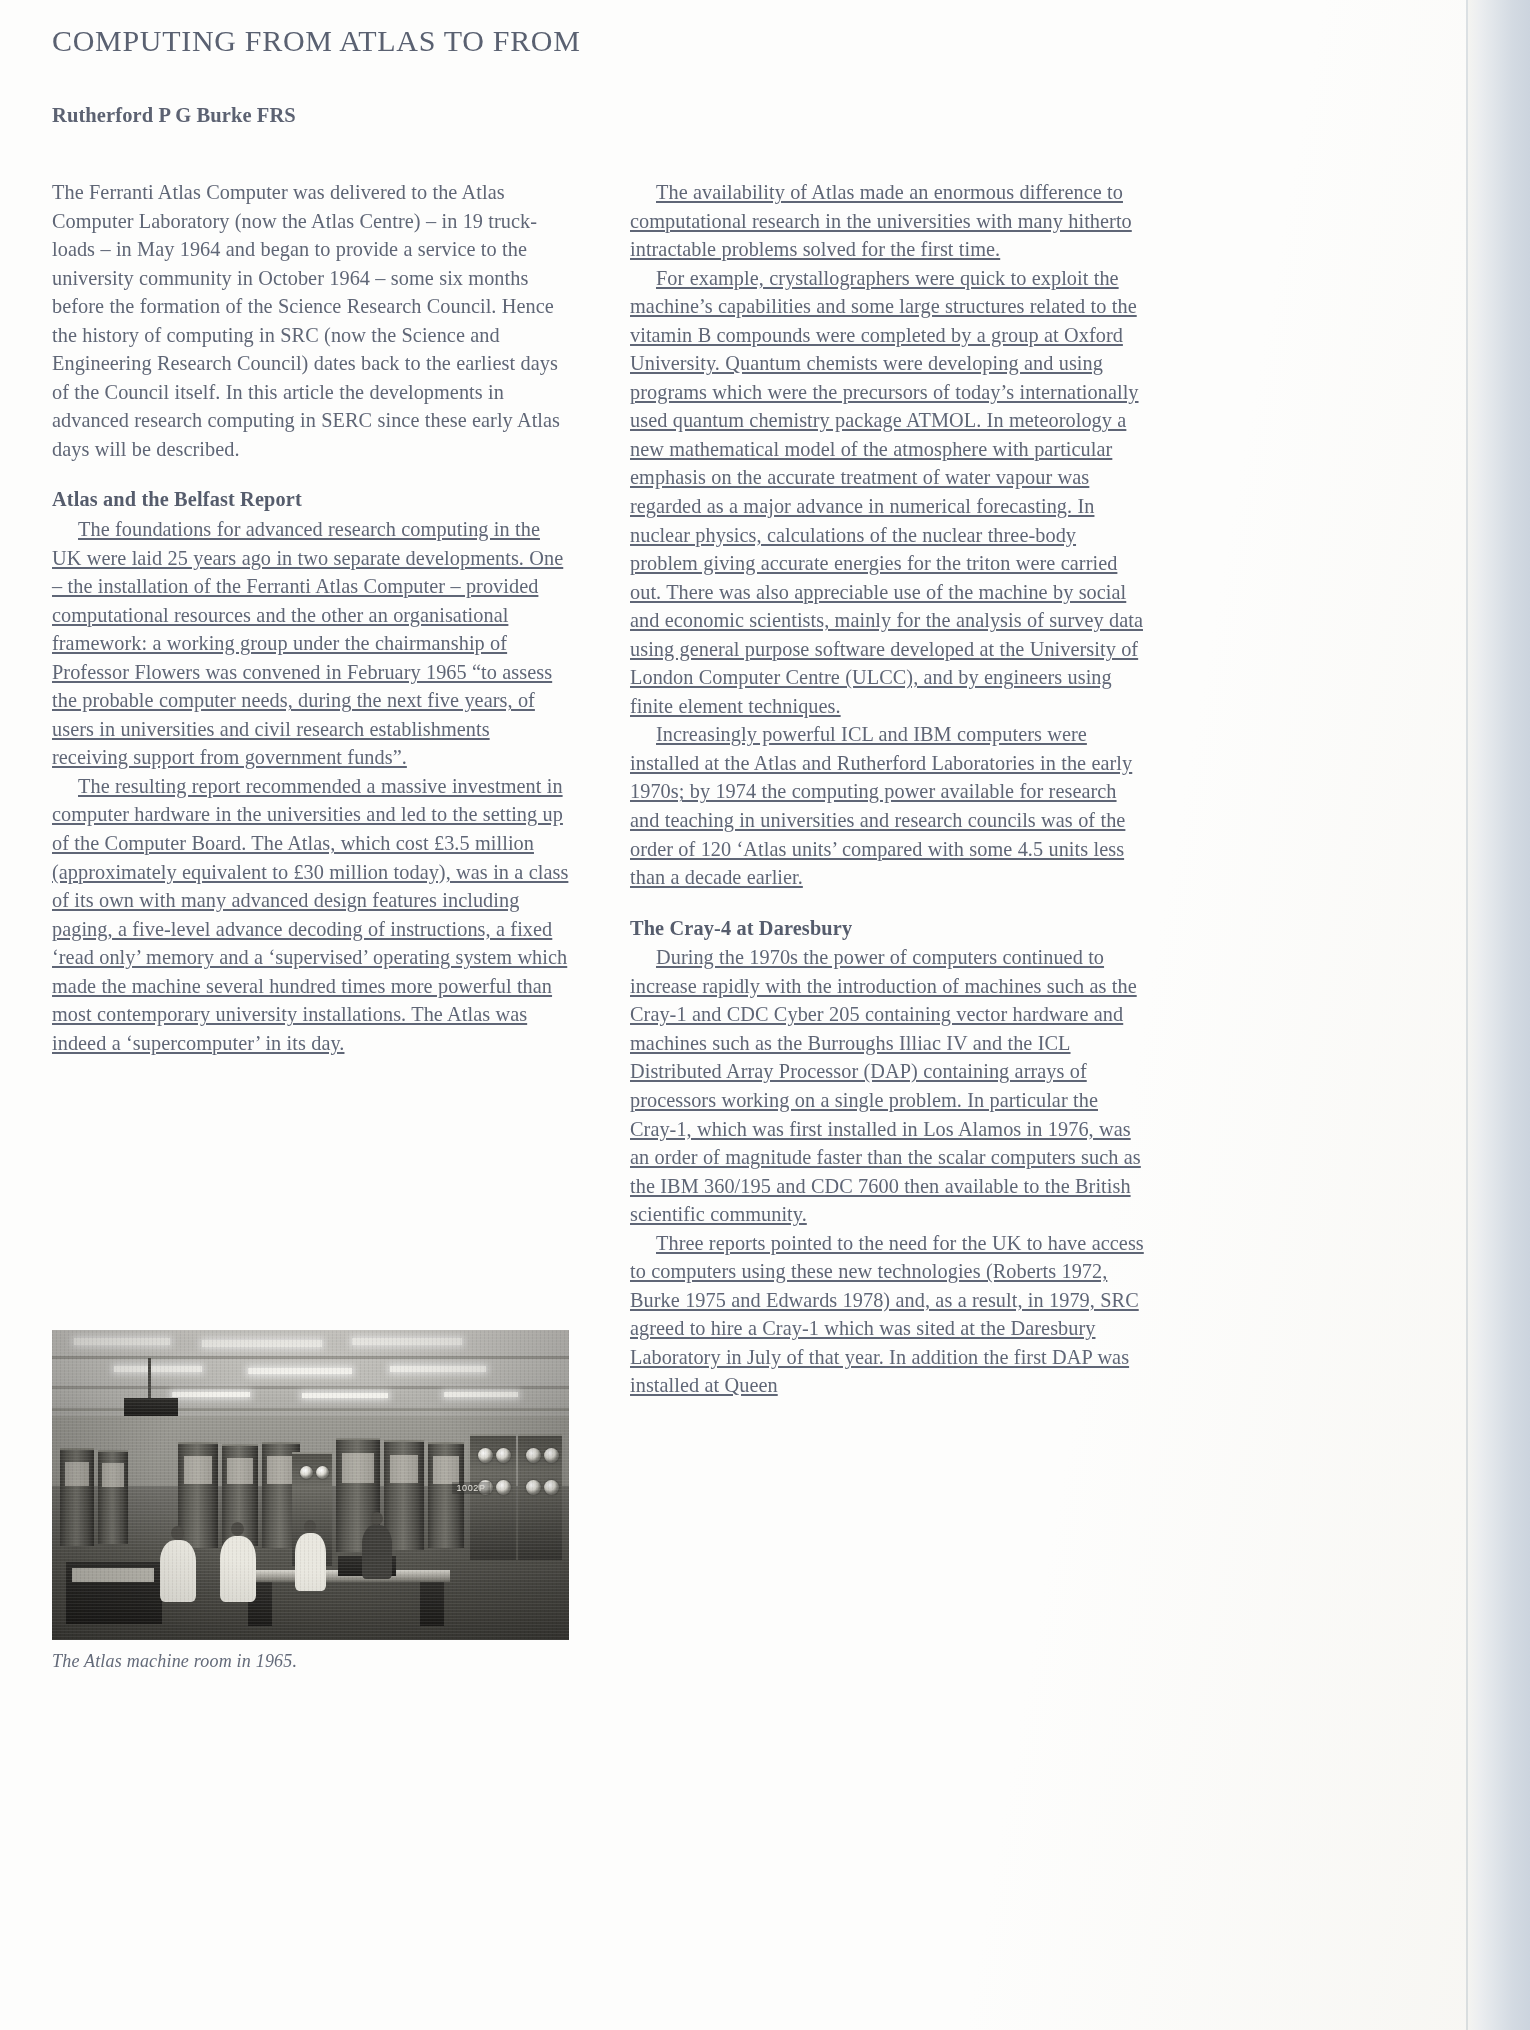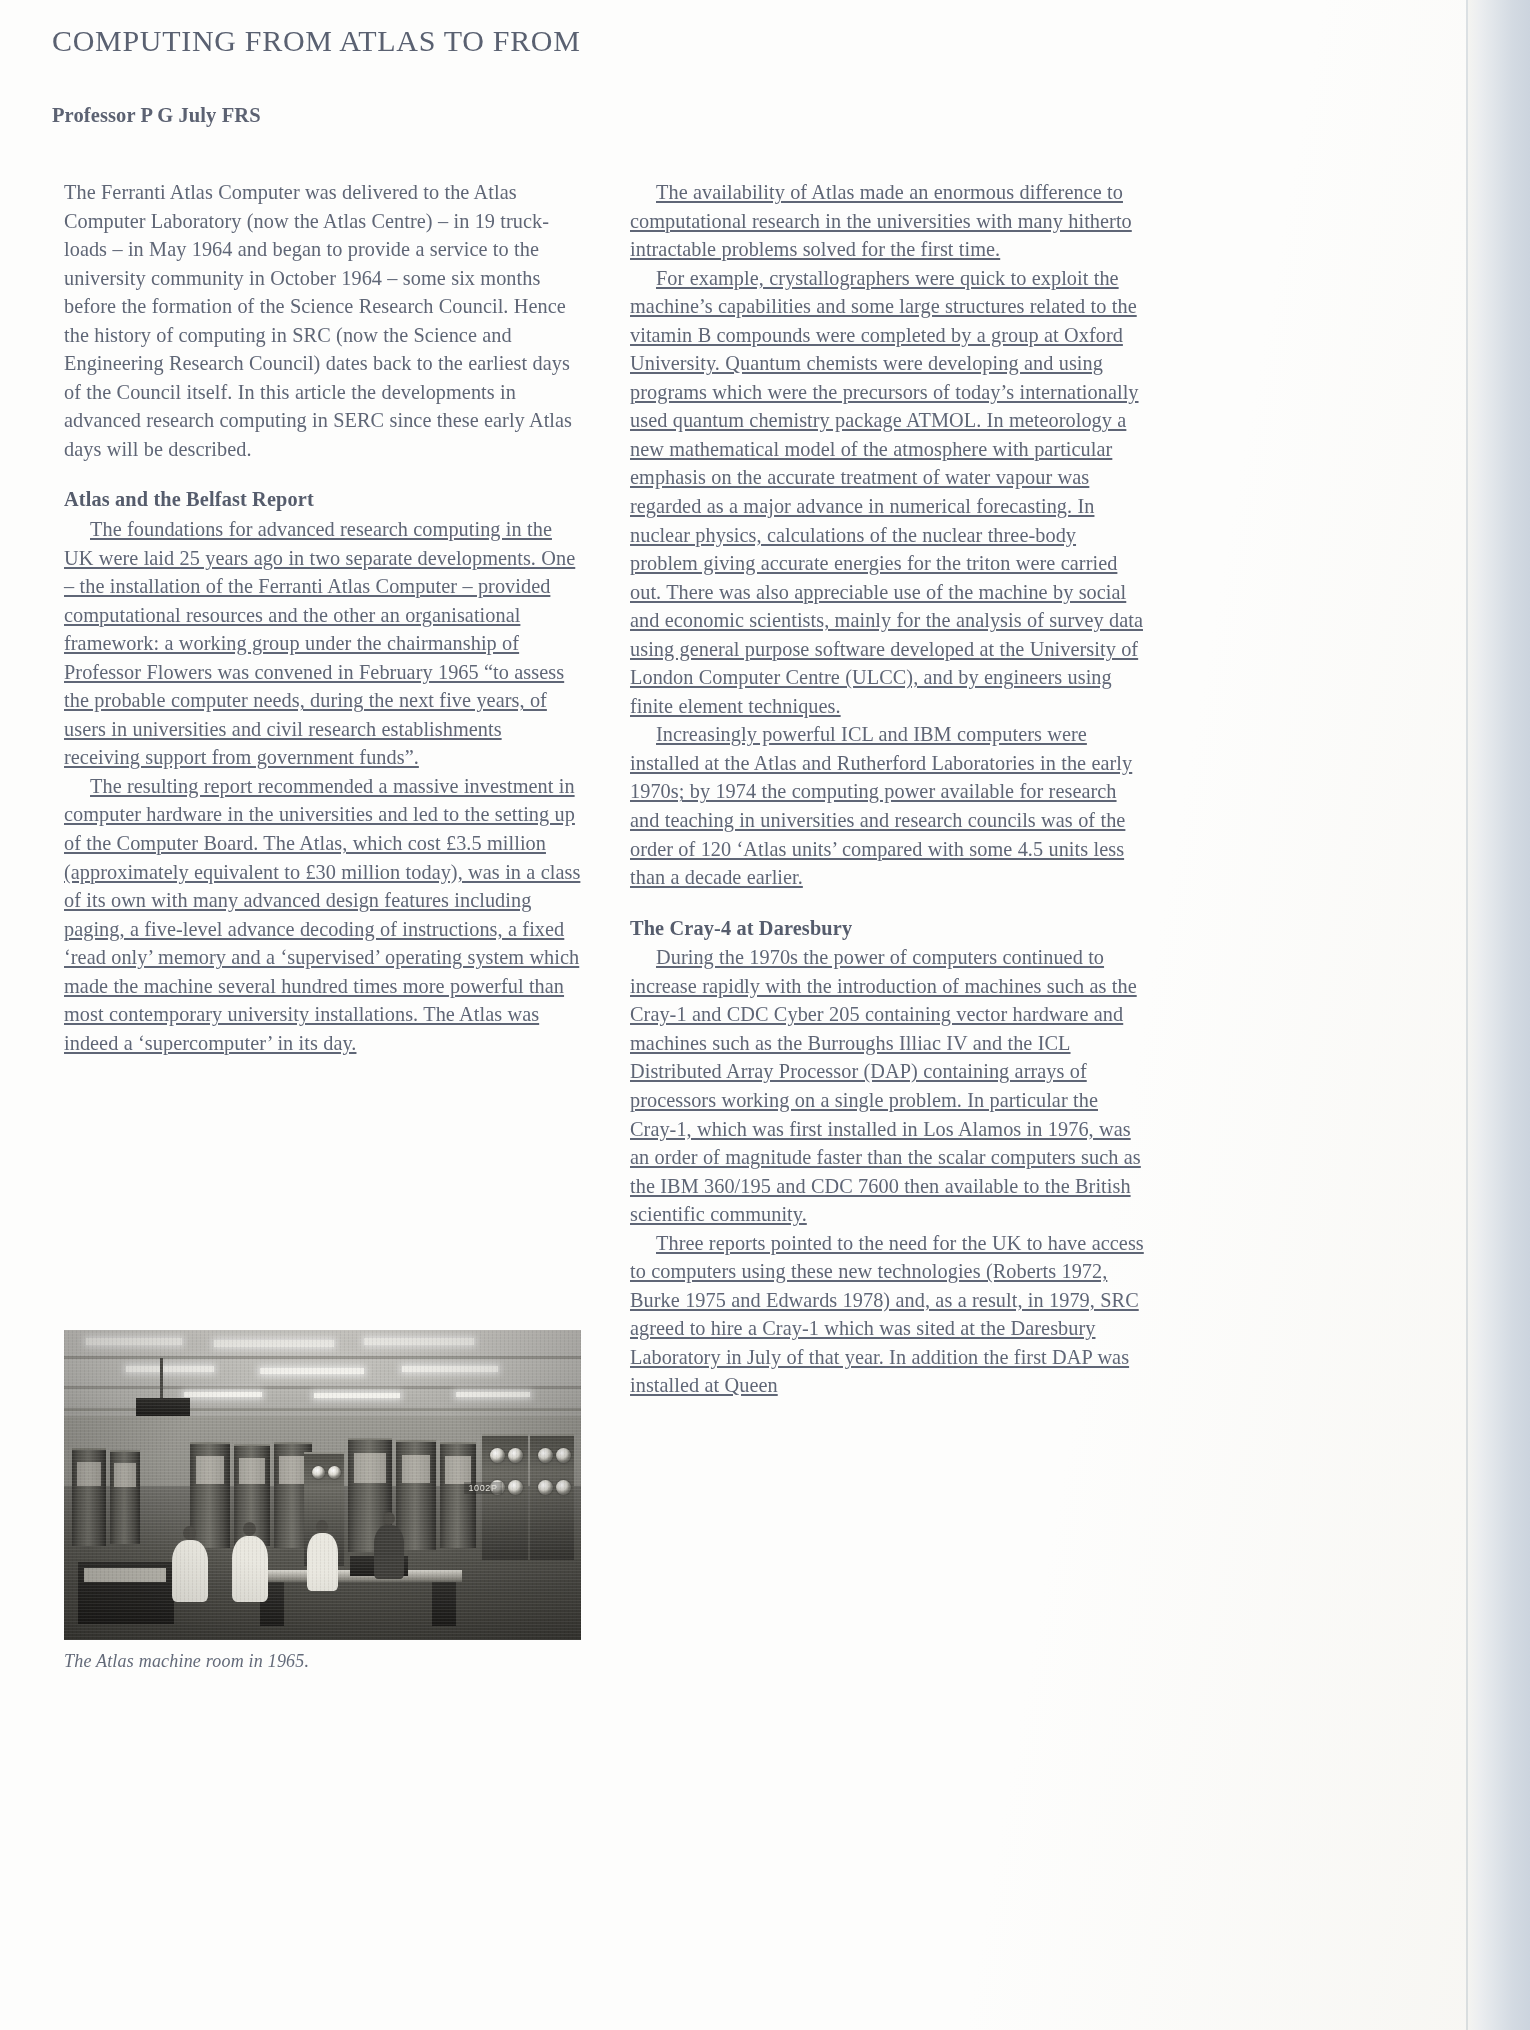--- a/index.html
+++ b/index.html
@@ -89,21 +89,21 @@
     position: absolute;
     top: 178px;
     left: 0;
     width: 1105px;
   }
   .col {
     position: absolute;
     top: 0;
     width: 517px;
   }
-  .col-left  { left: 12px; }
+  .col-left  { left: 0; }
   .col-right { left: 578px; }
 
   p.body-par {
     margin: 0;
     font-size: 20.3px;
     line-height: 28.55px;
     text-align: left;
     color: #5f6676;
     letter-spacing: 0.05px;
     word-spacing: 0.2px;
@@ -224,21 +224,21 @@
 
 <div id="page">
 
   <div id="paper-tint"></div>
 
   <div id="content">
 
     <h1 class="doc-title">COMPUTING FROM ATLAS TO FROM</h1>
 
     <div class="byline">
-      <div>Professor P G July FRS</div>
+      <div>Rutherford P G Burke FRS</div>
     </div>
 
     <div id="columns">
 
       <div class="col col-left">
 
         <p class="body-par">The Ferranti Atlas Computer was delivered to the Atlas Computer Laboratory (now the Atlas Centre) – in 19 truck-loads – in May 1964 and began to provide a service to the university community in October 1964 – some six months before the formation of the Science Research Council. Hence the history of computing in SRC (now the Science and Engineering Research Council) dates back to the earliest days of the Council itself. In this article the developments in advanced research computing in SERC since these early Atlas days will be described.</p>
 
         <h2 class="sec-head">Atlas and the Belfast Report</h2>
 

